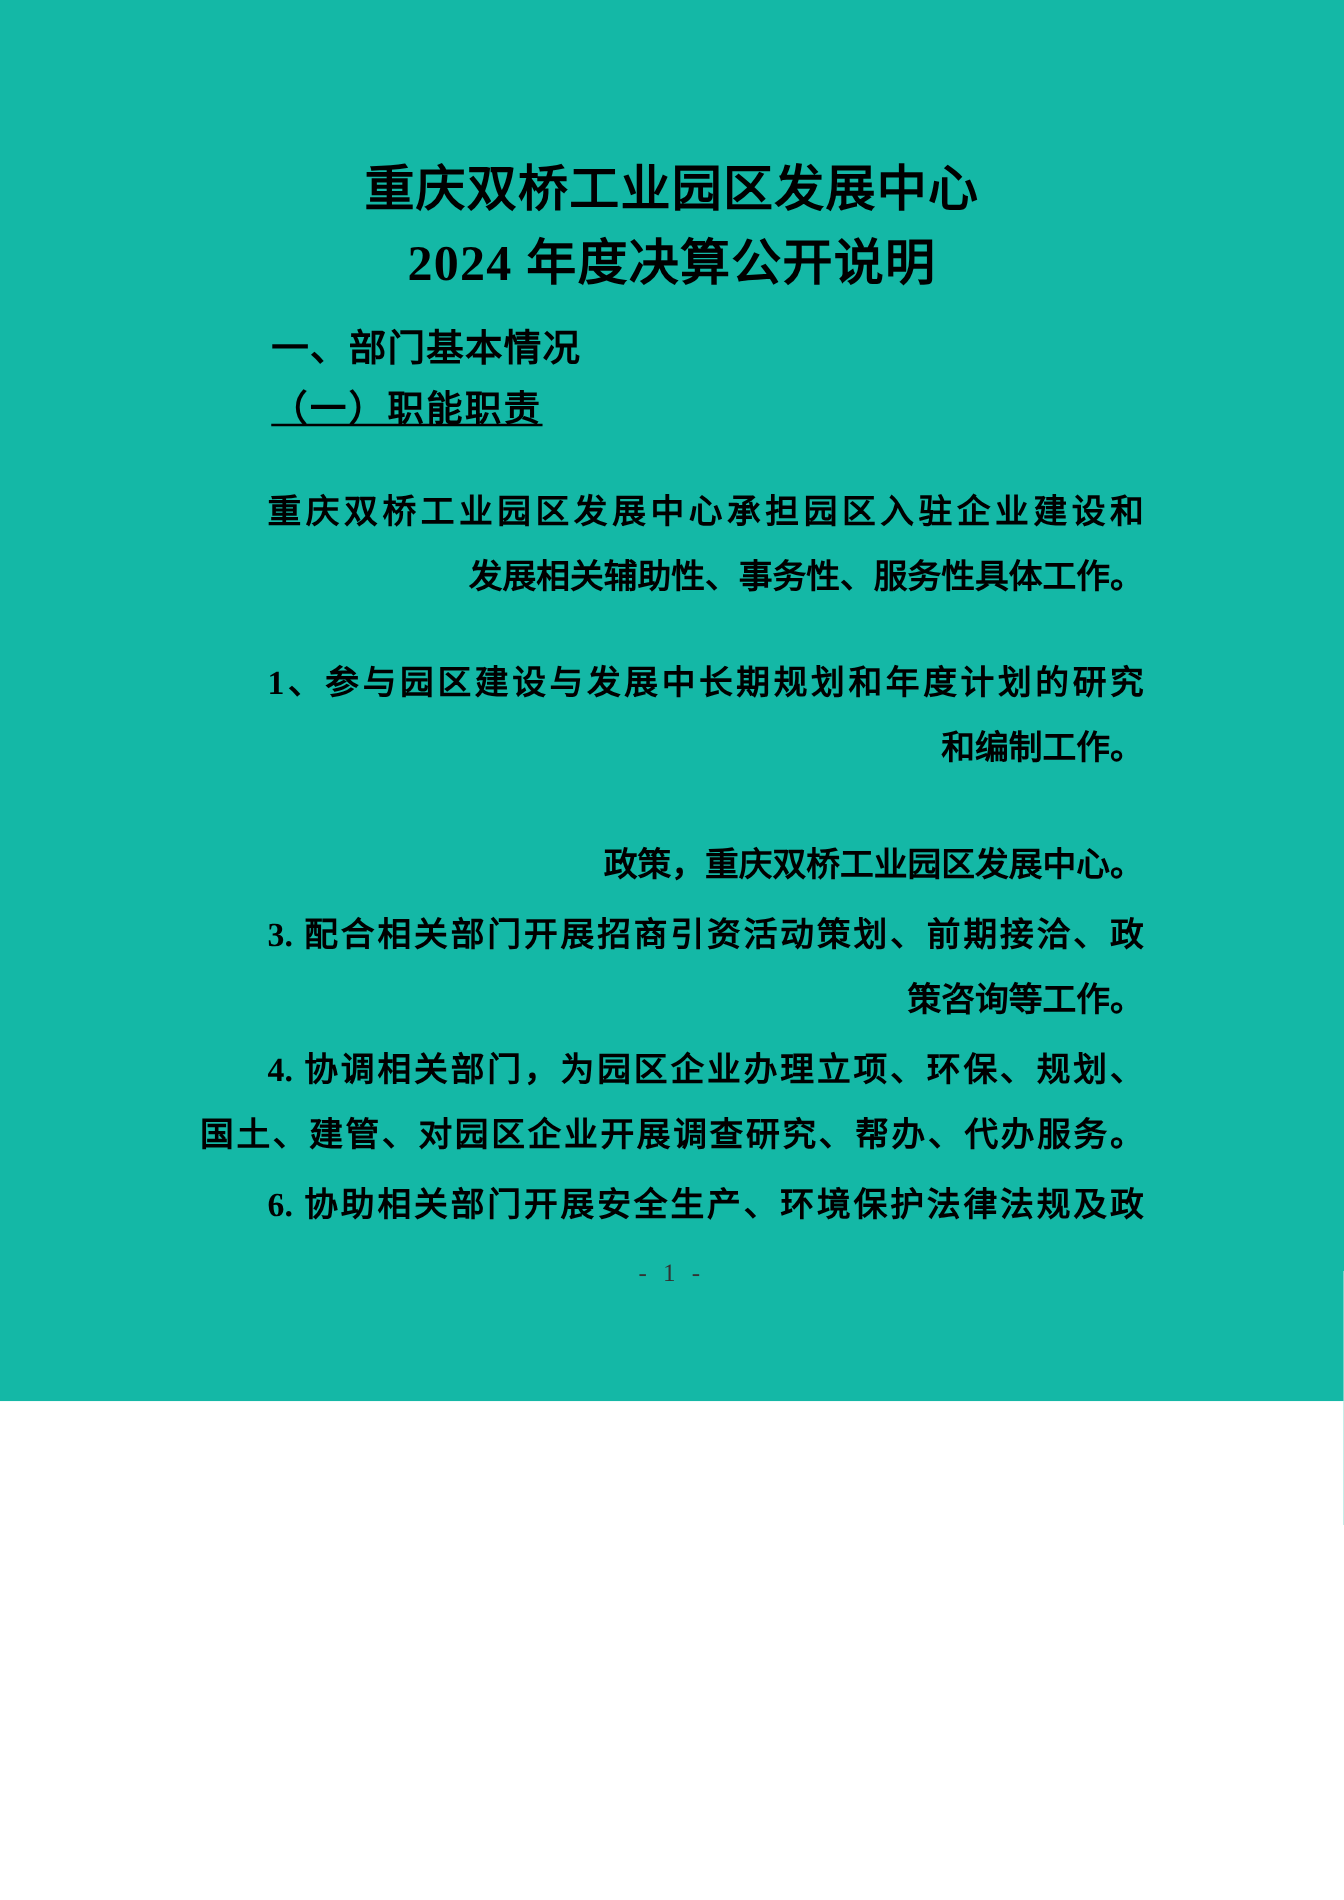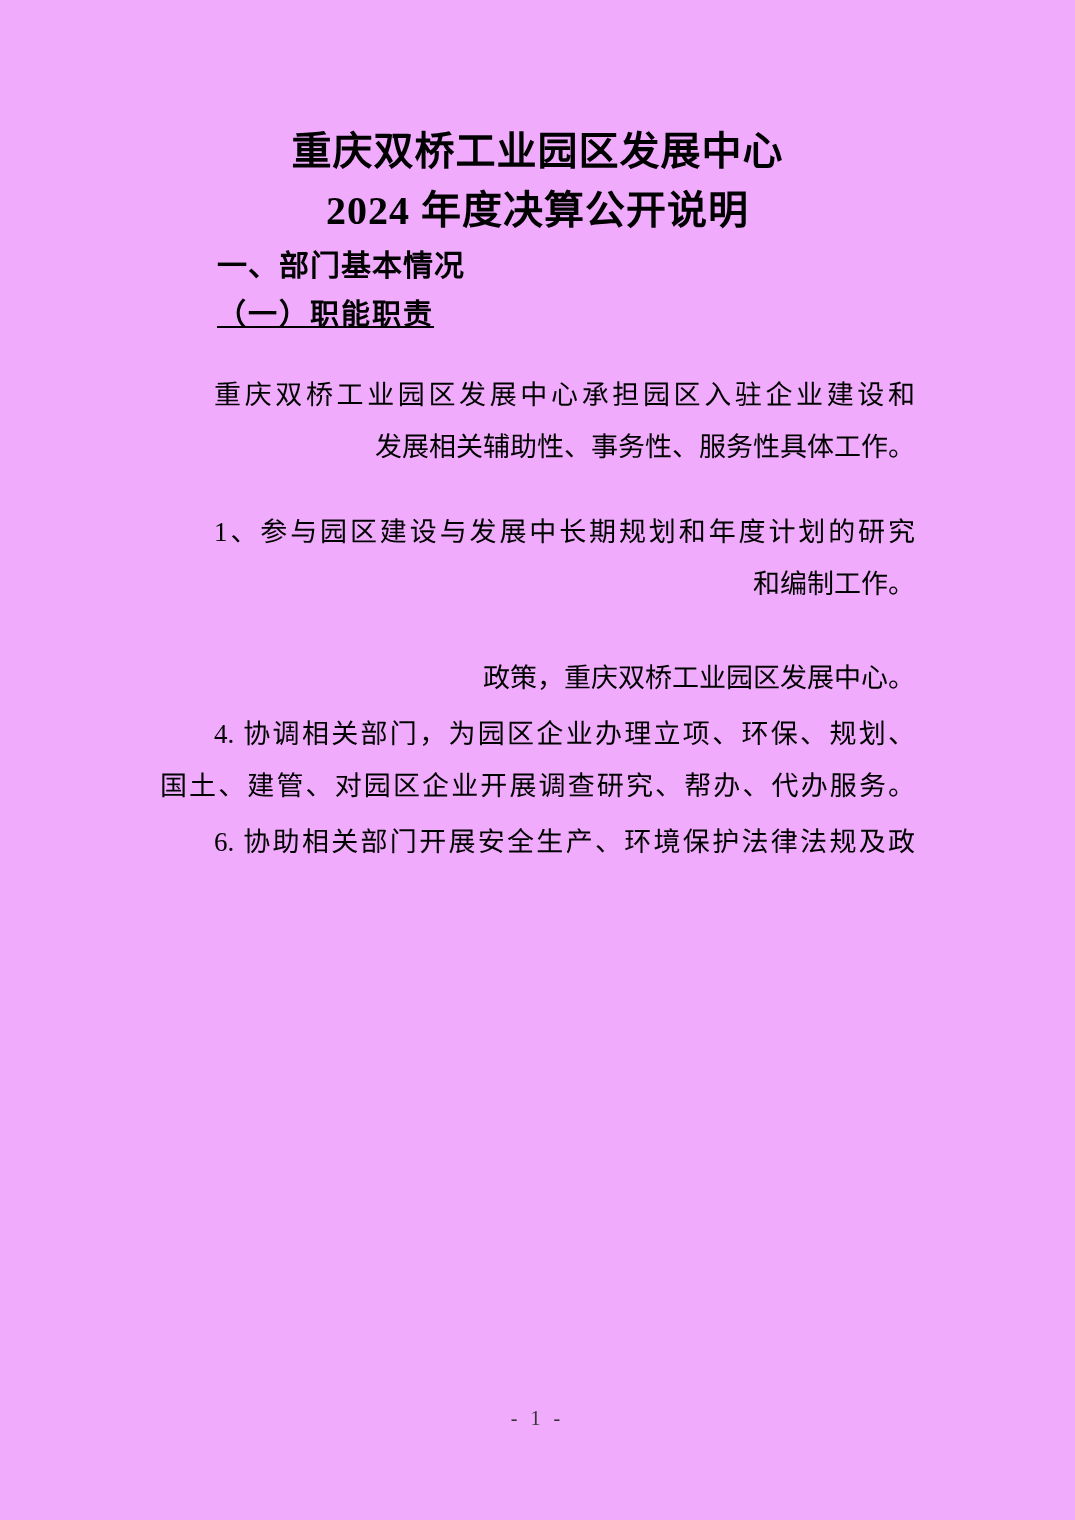--- a/index.html
+++ b/index.html
@@ -3,44 +3,44 @@
 <meta charset="utf-8">
 <style>
   html, body {
     margin: 0;
     padding: 0;
     background: #ffffff;
   }
   .page {
     position: relative;
     width: 1075px;
-    height: 1520px;
+    height: 1121px;
     margin: 0 auto;
-    background: #f0abfc;
+    background: #14b8a6;
     color: #000000;
     overflow: hidden;
     font-family: "Liberation Serif", "DejaVu Serif", serif;
   }
   .content {
     padding: 122px 160px 0 160px; 
   }
 
   
   .doc-title-line {
     font-size: 40px;
     line-height: 59px;
     font-weight: 700;
     text-align: center;
     letter-spacing: 1px;
     font-family: "Liberation Serif", "DejaVu Serif", serif;
   }
 
   
   .section-heading {
-    margin-top: 2px;
+    margin-top: 16px;
     padding-left: 57px;          
     font-size: 30px;
     line-height: 48px;
     font-weight: 700;
     font-family: "Liberation Sans", "DejaVu Sans", sans-serif; 
     letter-spacing: 1px;
   }
   .subsection-heading {
     margin-top: 2px;
     padding-left: 57px;          
@@ -52,21 +52,21 @@
     text-decoration: underline;
   }
 
   
   .body-text {
     margin-top: 33px;
     font-size: 27px;
     font-family: "Liberation Serif", "DejaVu Serif", serif;   
     color: #000;
   }
-  .para { margin: 0 0 4px 0; }
+  .para { margin: 0 0 4px 0; font-weight: bold; }
   .para.gap-after    { margin-bottom: 33px; }  
   .para.gap-after-lg { margin-bottom: 42px; }  
   .line {
     line-height: 52px;
     white-space: nowrap;
     text-align: right;
   }
   .line.fill {                   
     text-align: justify;
     text-align-last: justify;
@@ -109,20 +109,24 @@
 
       <div class="para gap-after-lg">
         <div class="line fill indent">1、参与园区建设与发展中长期规划和年度计划的研究</div>
         <div class="line">和编制工作。</div>
       </div>
 
       <div class="para">
         <div class="line">政策，重庆双桥工业园区发展中心。</div>
       </div>
 
+      <div class="para">
+        <div class="line fill indent">3. 配合相关部门开展招商引资活动策划、前期接洽、政</div>
+        <div class="line">策咨询等工作。</div>
+      </div>
 
       <div class="para">
         <div class="line fill indent">4. 协调相关部门，为园区企业办理立项、环保、规划、</div>
         <div class="line fill">国土、建管、对园区企业开展调查研究、帮办、代办服务。</div>
       </div>
 
 
       <div class="para">
         <div class="line fill indent">6. 协助相关部门开展安全生产、环境保护法律法规及政</div>
       </div>

